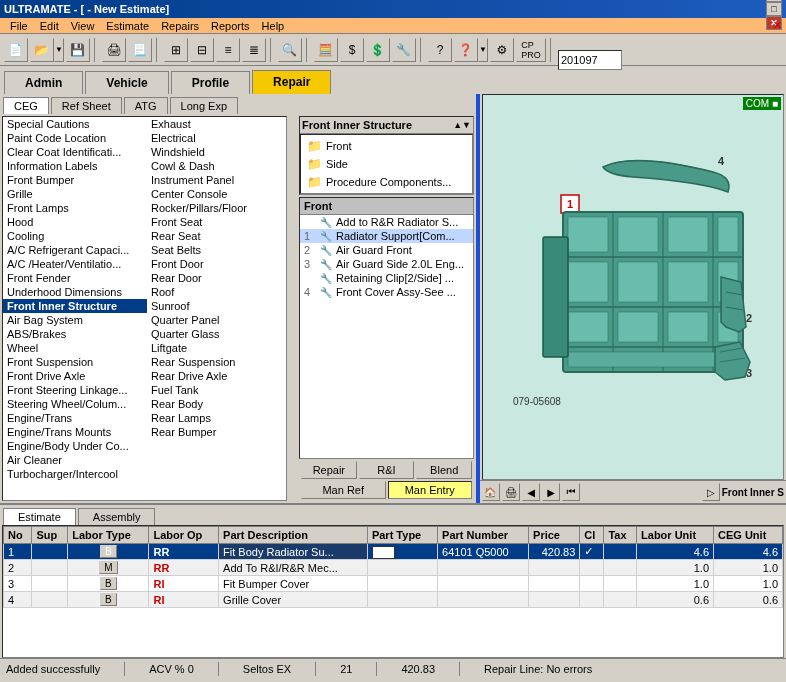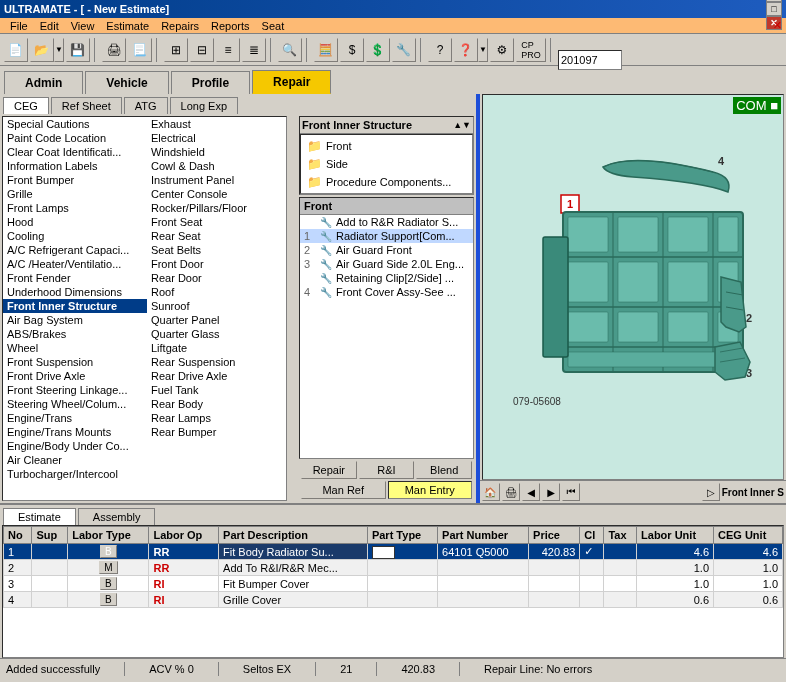--- a/index.html
+++ b/index.html
@@ -75,21 +75,21 @@
     #right-panel { flex: 1; background: #d4d0c8; display: flex; flex-direction: column; }
     #graphic-tabs { display: flex; padding: 3px 3px 0; }
     .g-tab { padding: 2px 10px; border: 1px solid #808080; border-bottom: none; background: #d4d0c8; cursor: pointer; font-size: 11px; margin-right: 2px; }
     .g-tab.active { background: white; }
     #graphic-area { flex: 1; background: #e8f4f0; border: 1px inset #808080; margin: 0 2px 2px; position: relative; overflow: hidden; }
     
     
     #car-svg { width: 100%; height: 100%; }
     
     
-    .com-badge { position: absolute; top: 2px; right: 2px; background: #008000; color: white; font-size: 13px; padding: 1px 3px; }
+    .com-badge { position: absolute; top: 2px; right: 2px; background: #008000; color: white; font-size: 10px; padding: 1px 3px; }
     
     
     #bottom-area { height: 175px; background: #d4d0c8; border-top: 2px solid #808080; display: flex; flex-direction: column; }
     #bottom-tabs { display: flex; padding: 3px 3px 0; }
     .b-tab { padding: 2px 14px; border: 1px solid #808080; border-bottom: none; background: #d4d0c8; cursor: pointer; font-size: 11px; margin-right: 2px; }
     .b-tab.active { background: white; }
     
     #estimate-table { flex: 1; overflow: hidden; background: white; border: 1px inset #808080; margin: 0 2px; }
     table { width: 100%; border-collapse: collapse; font-size: 11px; }
     thead th { background: #d4d0c8; border: 1px solid #808080; padding: 2px 4px; text-align: left; font-weight: bold; white-space: nowrap; }
@@ -124,21 +124,21 @@
   </div>
 </div>
 
 <div id="menu-bar">
   <span class="menu-item">File</span>
   <span class="menu-item">Edit</span>
   <span class="menu-item">View</span>
   <span class="menu-item">Estimate</span>
   <span class="menu-item">Repairs</span>
   <span class="menu-item">Reports</span>
-  <span class="menu-item">Seat</span>
+  <span class="menu-item">Help</span>
   <span style="flex:1"></span>
   <span style="font-size:11px; color:#c00; cursor:pointer;">✕</span>
 </div>
 
 <div id="toolbar">
   <div class="tb-btn" title="New">📄</div>
   <div style="position:relative;display:inline-flex;align-items:center;">
     <div class="tb-btn">📂</div>
     <div class="tb-btn" style="width:10px;font-size:8px;">▼</div>
   </div>

